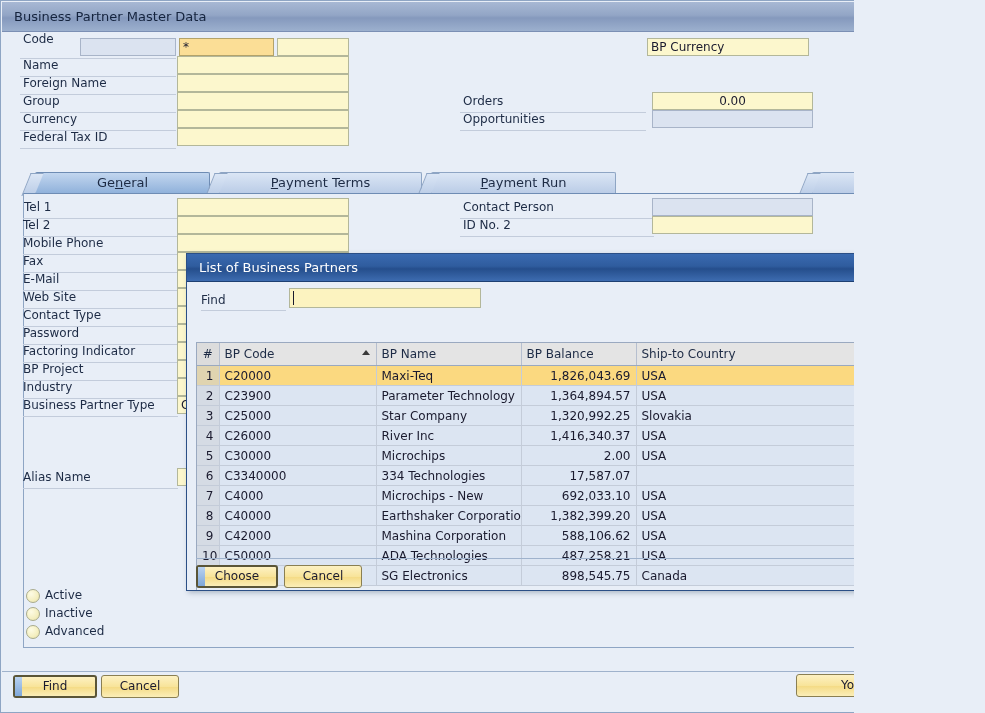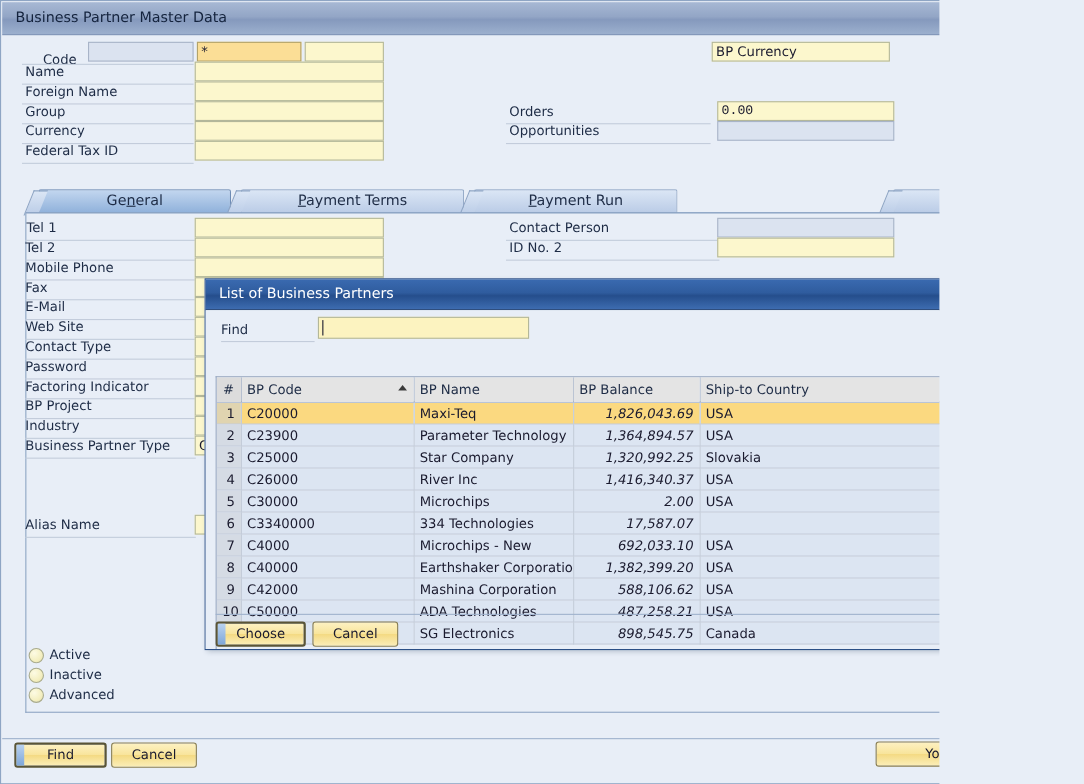--- a/index.html
+++ b/index.html
@@ -58,21 +58,21 @@
     white-space: nowrap;
   }
   .fld {
     position: absolute; box-sizing: border-box;
     border: 1px solid #b3b79a; background: #fcf7cd;
     height: 18px; font-size: 12px; padding: 1px 3px;
     line-height: 15px; color: #1a1a2e; overflow: hidden;
   }
   .fld.ro { background: #dbe3f0; border-color: #a8b4c8; }
   .fld.active { background: #fbde96; border-color: #b3a36a; }
-  .fld.num { text-align: left; font-family: Liberation Mono, monospace; }
+  .fld.num { text-align: center; }
   .fld.combo { padding-right: 16px; }
   .underline {
     position: absolute; height: 1px; background: #c3ccdb;
   }
 
   
   .tabs { position: absolute; left: 22px; top: 171px; width: 940px; height: 22px; }
   .tab {
     position: absolute; top: 0; height: 22px; box-sizing: border-box;
     background: linear-gradient(to bottom, #dbe6f5, #b9cbe6);
@@ -175,21 +175,21 @@
   table.bp td {
     border-right: 1px solid #c4ccd9;
     border-bottom: 1px solid #c4ccd9;
     padding: 1px 5px; height: 17px;
     background: #dce5f2; color: #1a1a2e;
     overflow: hidden; white-space: nowrap;
   }
   table.bp td.c-num {
     background: #d5dbe4; text-align: right; padding-right: 5px; color: #1a1a2e;
   }
-  table.bp td.bal { text-align: right; font-style: italic; }
+  table.bp td.bal { text-align: right; }
   table.bp tr.sel td { background: #fbd980; }
   table.bp tr.sel td.c-num { background: #e0d4b0; }
   .sortarrow {
     position: absolute; right: 6px; top: 7px;
     width: 0; height: 0;
     border-left: 4px solid transparent; border-right: 4px solid transparent;
     border-bottom: 5px solid #3a3a3a;
   }
 
   .dlg-sep { position: absolute; left: 9px; bottom: 31px; right: 9px; height: 1px; background: #9fb2cc; }
@@ -233,21 +233,21 @@
           </div>
         <div class="wbtn" style="width:14px;overflow:hidden;">
             <span class="g-cl1"></span>
             <span class="g-cl2"></span>
           </div>
       </div>
     </div>
 
     <div class="hdr">
 
-      <div class="lbl" style="left:21px; top:15px;margin-left:16px;">Code</div>
+      <div class="lbl" style="left:21px; top:0;">Code</div>
       <div class="underline" style="left:18px; top:26px; width:156px;"></div>
       <div class="lbl" style="left:21px; top:26px;">Name</div>
       <div class="underline" style="left:18px; top:44px; width:156px;"></div>
       <div class="lbl" style="left:21px; top:44px;">Foreign Name</div>
       <div class="underline" style="left:18px; top:62px; width:156px;"></div>
       <div class="lbl" style="left:21px; top:62px;">Group</div>
       <div class="underline" style="left:18px; top:80px; width:156px;"></div>
       <div class="lbl" style="left:21px; top:80px;">Currency</div>
       <div class="underline" style="left:18px; top:98px; width:156px;"></div>
       <div class="lbl" style="left:21px; top:98px;">Federal Tax ID</div>

